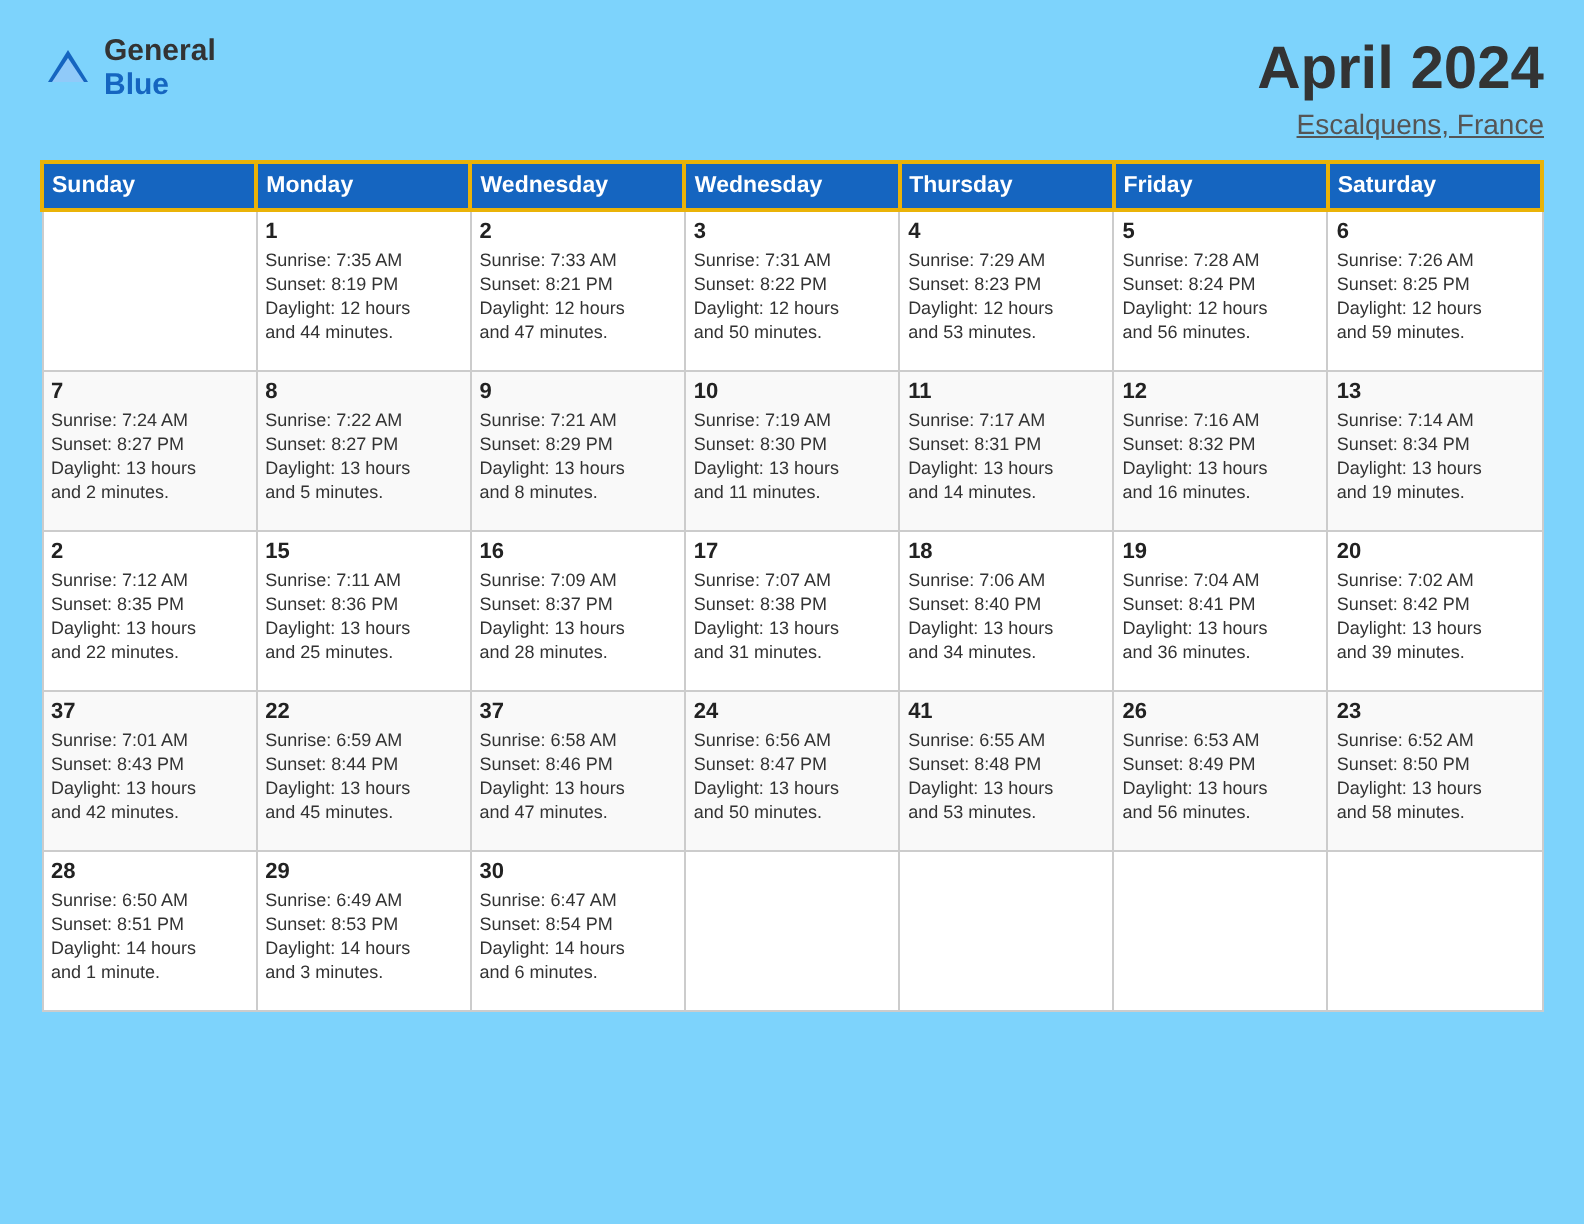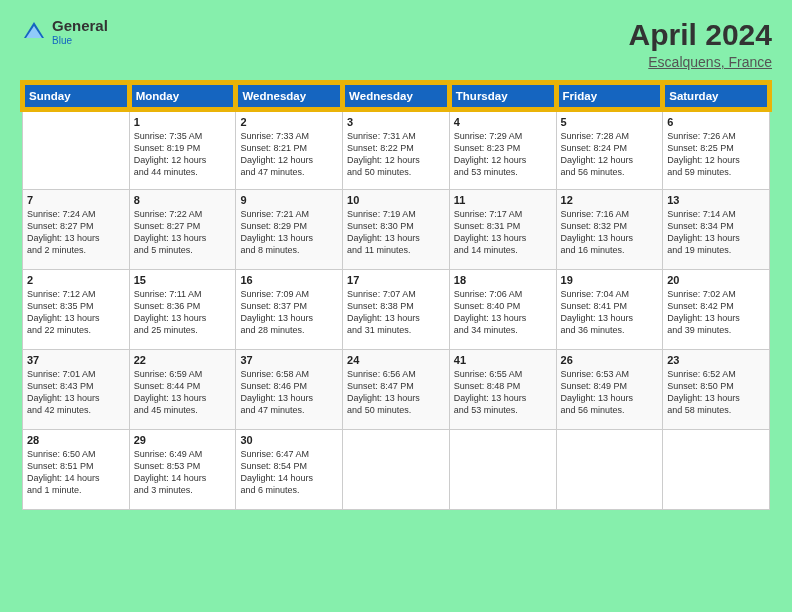--- a/index.html
+++ b/index.html
@@ -7,21 +7,21 @@
       font-family: Arial, sans-serif;
       background: #fff;
       width: 792px;
       height: 612px;
       overflow: hidden;
     }
     .page {
       width: 792px;
       height: 612px;
       padding: 18px 20px 10px 20px;
-      background: #86efac;
+      background: #7dd3fc;
     }
     .header {
       display: flex;
       justify-content: space-between;
       align-items: flex-start;
       margin-bottom: 10px;
     }
     .logo {
       display: flex;
       align-items: center;
@@ -31,22 +31,22 @@
       display: flex;
       flex-direction: column;
       line-height: 1.1;
     }
     .logo-general {
       font-size: 15px;
       font-weight: bold;
       color: #333;
     }
     .logo-blue {
-      font-size: 10px;
-      font-weight: normal;
+      font-size: 15px;
+      font-weight: bold;
       color: #1565c0;
     }
     .logo-icon {
       width: 28px;
       height: 28px;
     }
     .title-block {
       text-align: right;
     }
     .month-title {
@@ -65,21 +65,21 @@
       border-collapse: collapse;
       table-layout: fixed;
     }
     thead tr th {
       background: #1565c0;
       color: #fff;
       font-size: 11.5px;
       font-weight: bold;
       padding: 5px 4px;
       text-align: left;
-      border: 5px solid #eab308;
+      border: 2px solid #eab308;
     }
     tbody tr td {
       border: 1px solid #ccc;
       vertical-align: top;
       padding: 4px 4px 3px 4px;
       font-size: 9.5px;
       color: #333;
       height: 80px;
       width: calc(100% / 7);
     }

